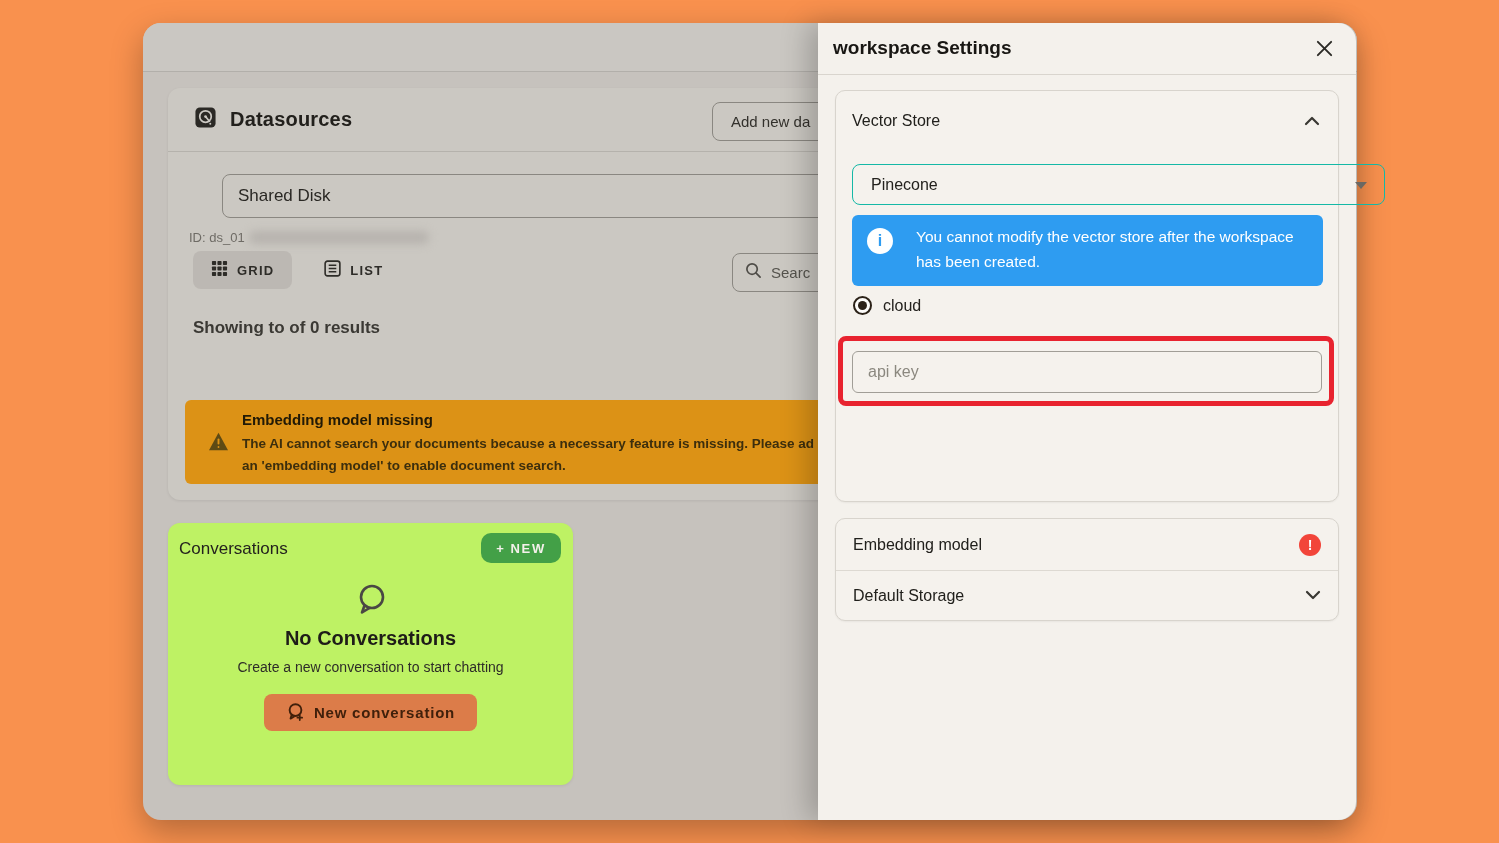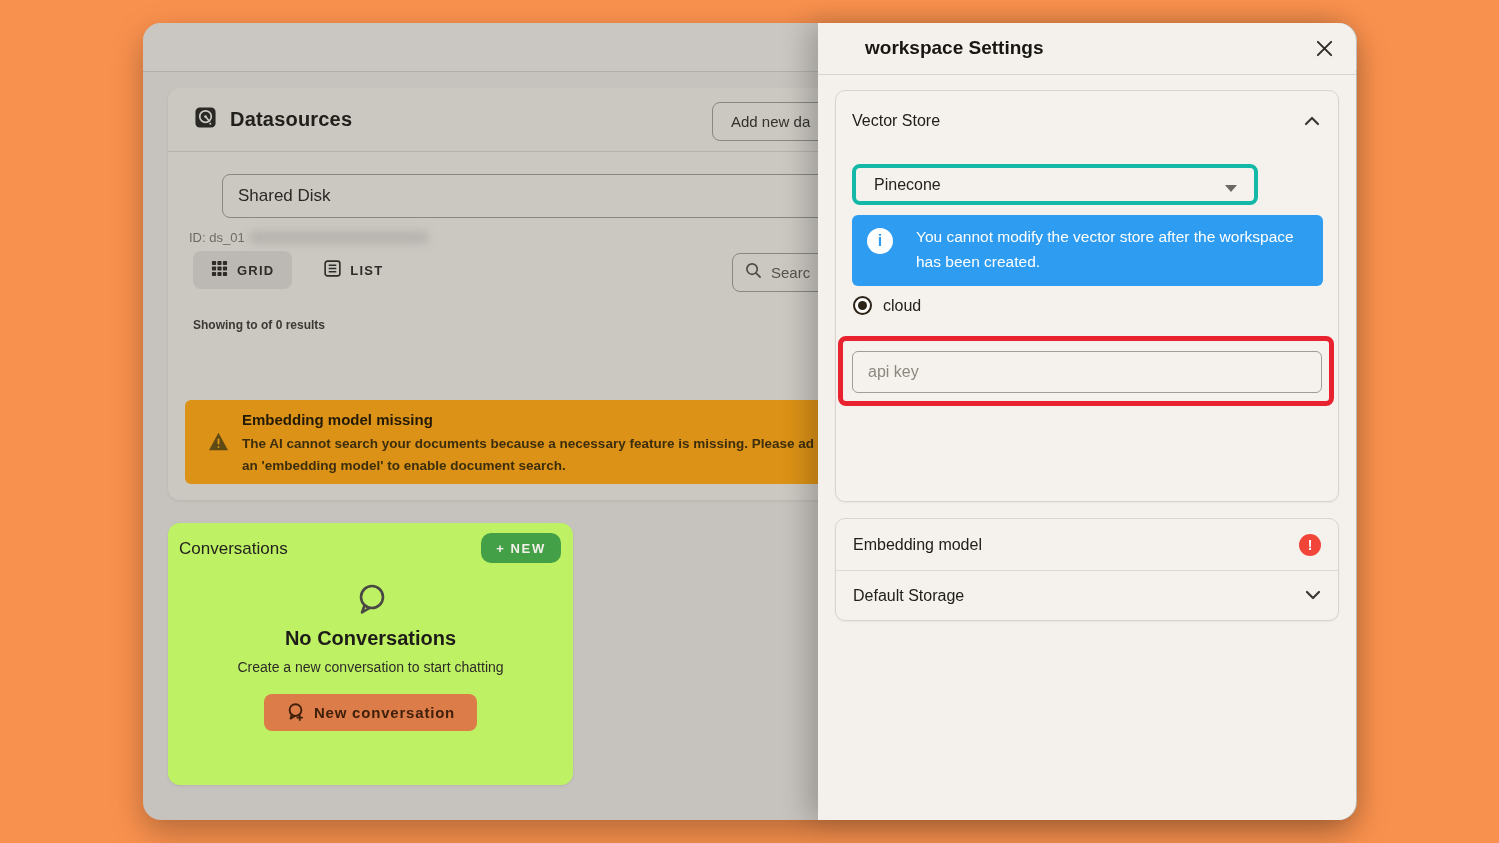--- a/index.html
+++ b/index.html
@@ -32,21 +32,21 @@
   .toggle-row { position:absolute; left:25px; top:163px; display:flex; gap:14px; align-items:center; }
   .toggle-btn { height:38px; display:flex; align-items:center; gap:9px; padding:0 18px;
              border-radius:8px; background:transparent; border:none; font-family:inherit;
              font-size:13px; font-weight:700; letter-spacing:1.2px; color:#2e2c28; }
   .toggle-btn.active { background:#bcb8b3; }
   .search-box { position:absolute; left:564px; top:165px; width:300px; height:39px;
              border:1px solid #8a8781; border-radius:8px; display:flex; align-items:center; padding:0 12px; gap:9px; }
   .search-box input { border:none; background:transparent; outline:none; font-size:15px;
              color:#3c3a35; font-family:inherit; width:200px; }
   .search-box input::placeholder { color:#55534d; }
-  .results-text { position:absolute; left:25px; top:230px; font-size:12px; font-weight:600; color:#3b3934; }
+  .results-text { position:absolute; left:25px; top:230px; font-size:17px; font-weight:600; color:#3b3934; }
   .warn-banner { position:absolute; left:17px; top:312px; width:1130px; height:84px;
              background:#dc9216; border-radius:6px; overflow:hidden; }
   .warn-icon { position:absolute; left:23px; top:32px; }
   .warn-title { position:absolute; left:57px; top:11px; font-size:15px; font-weight:700; color:#221a06; }
   .warn-line { position:absolute; left:57px; white-space:nowrap; font-size:13.5px; font-weight:600; color:#3c2e0d; }
   .warn-line.l1 { top:36px; }
   .warn-line.l2 { top:58px; }
 
   
   .conv-card { position:absolute; left:25px; top:500px; width:405px; height:262px;
@@ -60,30 +60,30 @@
   .conv-empty-title { margin-top:4px; font-size:20px; font-weight:700; color:#1e1c18; }
   .conv-empty-caption { margin-top:9px; font-size:14px; color:#2e2c28; }
   .btn-new-conv { margin-top:19px; height:37px; background:#dc7c49; border:none; border-radius:8px;
              padding:0 22px; display:inline-flex; align-items:center; gap:9px; font-family:inherit;
              font-size:15px; font-weight:700; letter-spacing:.8px; color:#40200b; }
 
   
   .panel { position:absolute; left:818px; top:23px; width:538px; height:797px;
            background:#f4f1ec; border-radius:0 18px 18px 0; box-shadow:-10px 0 28px rgba(0,0,0,.22); z-index:10; }
   .panel-head { position:absolute; left:0; top:0; width:100%; height:52px; border-bottom:1px solid #d9d5ce; }
-  .panel-title { position:absolute; left:15px; top:14px; font-size:19px; font-weight:700; color:#181613;margin-left:32px; }
+  .panel-title { position:absolute; left:15px; top:14px; font-size:19px; font-weight:700; color:#181613; }
   .btn-close { position:absolute; right:20px; top:15px; width:24px; height:24px; background:transparent;
            border:none; display:flex; align-items:center; justify-content:center; }
 
   .vs-card { position:absolute; left:17px; top:67px; width:504px; height:412px; background:#f5f2ed;
            border:1px solid #d8d4cd; border-radius:10px; box-shadow:0 1px 2px rgba(0,0,0,.05); }
   .vs-head { position:absolute; left:0; top:0; width:100%; height:56px; }
   .vs-label { position:absolute; left:16px; top:21px; font-size:16px; color:#21201c; }
   .vs-chevron { position:absolute; right:18px; top:22px; }
-  .vs-select { position:absolute; left:16px; top:73px; width:406px; height:41px; border:4px solid #14b8a6;
+  .vs-select { position:absolute; left:16px; top:73px; width:533px; height:41px; border:1px solid #14b8a6;
            border-radius:8px; display:flex; align-items:center; padding:0 18px; cursor:default; }
   .vs-select-value { font-size:16px; color:#24221e; }
   .caret-down { position:absolute; right:17px; top:17px; width:0; height:0;
            border-left:6px solid transparent; border-right:6px solid transparent; border-top:7px solid #6b6862; }
   .info-banner { position:absolute; left:16px; top:124px; width:471px; height:71px; background:#2e9cf1;
            border-radius:6px; color:#ffffff; }
   .info-icon { position:absolute; left:15px; top:13px; width:26px; height:26px; border-radius:50%;
            background:#ffffff; color:#2e9cf1; font-weight:700; font-size:16px;
            display:flex; align-items:center; justify-content:center; }
   .info-text { position:absolute; left:64px; top:9px; width:380px; font-size:15.5px; line-height:25px; }

